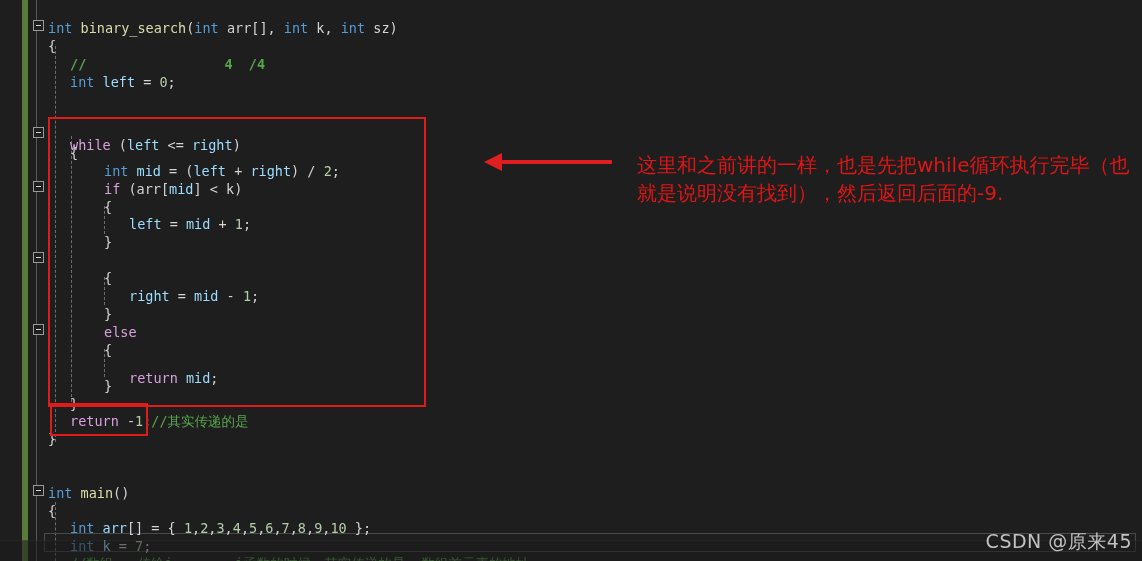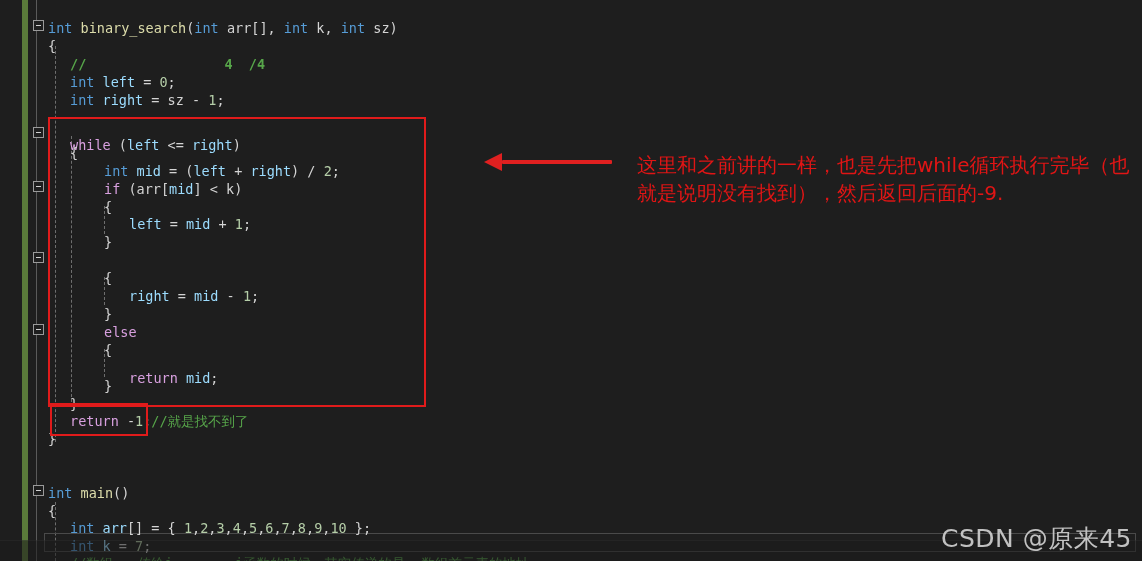--- a/index.html
+++ b/index.html
@@ -121,21 +121,21 @@
     font-weight: 400;
   }
 
   
   .watermark {
     position: absolute;
     right: 10px;
     bottom: 6px;
     color: #cfcfcf;
     font-family: "DejaVu Sans", "Liberation Sans", sans-serif;
-    font-size: 25px;
+    font-size: 19px;
     letter-spacing: 0.5px;
     opacity: 0.92;
   }
   .bottom-fade {
     position: absolute;
     left: 0; bottom: 0;
     width: 1142px; height: 20px;
     background: #1b1b1b;
     border-top: 1px solid #2a2a2a;
     opacity: 0.55;
@@ -169,21 +169,20 @@
   <div class="code-layer">
 
     <div class="ln" style="top:19px;  left:48px;"><span class="kw">int</span> <span class="fn">binary_search</span><span class="punc">(</span><span class="kw">int</span> <span class="pln">arr[],</span> <span class="kw">int</span> <span class="pln">k,</span> <span class="kw">int</span> <span class="pln">sz)</span></div>
 
     <div class="ln" style="top:37px;  left:48px;"><span class="punc">{</span></div>
 
     <div class="ln" style="top:55px;  left:70px;font-weight:bold;"><span class="cmt">//                 4  /4</span></div>
 
     <div class="ln" style="top:73px;  left:70px;"><span class="kw">int</span> <span class="var">left</span> <span class="punc">=</span> <span class="num">0</span><span class="punc">;</span></div>
 
-    <div class="ln" style="top:91px;  left:70px;"><span class="kw">int</span> <span class="var">right</span> <span class="punc">=</span> <span class="pln">sz</span> <span class="punc">-</span> <span class="num">1</span><span class="punc">;</span></div>
 
     <div class="ln" style="top:136px; left:70px;"><span class="ctl">while</span> <span class="punc">(</span><span class="var">left</span> <span class="punc">&lt;=</span> <span class="var">right</span><span class="punc">)</span></div>
 
     <div class="ln" style="top:144px; left:70px;"><span class="punc">{</span></div>
 
     <div class="ln" style="top:162px; left:104px;"><span class="kw">int</span> <span class="var">mid</span> <span class="punc">=</span> <span class="punc">(</span><span class="var">left</span> <span class="punc">+</span> <span class="var">right</span><span class="punc">)</span> <span class="punc">/</span> <span class="num">2</span><span class="punc">;</span></div>
 
     <div class="ln" style="top:180px; left:104px;"><span class="ctl">if</span> <span class="punc">(</span><span class="pln">arr[</span><span class="var">mid</span><span class="pln">]</span> <span class="punc">&lt;</span> <span class="pln">k)</span></div>
 
     <div class="ln" style="top:198px; left:104px;"><span class="punc">{</span></div>
@@ -202,21 +201,21 @@
     <div class="ln" style="top:323px; left:104px;"><span class="ctl">else</span></div>
 
     <div class="ln" style="top:341px; left:104px;"><span class="punc">{</span></div>
 
     <div class="ln" style="top:369px; left:129px;"><span class="ctl">return</span> <span class="var">mid</span><span class="punc">;</span></div>
 
     <div class="ln" style="top:377px; left:104px;"><span class="punc">}</span></div>
 
     <div class="ln" style="top:395px; left:70px;"><span class="punc">}</span></div>
 
-    <div class="ln" style="top:412px; left:70px;"><span class="ctl">return</span> <span class="punc">-</span><span class="num">1</span><span class="punc">;</span><span class="cmt">//就是找不到了</span></div>
+    <div class="ln" style="top:412px; left:70px;"><span class="ctl">return</span> <span class="punc">-</span><span class="num">1</span><span class="punc">;</span><span class="cmt">//其实传递的是</span></div>
 
     <div class="ln" style="top:430px; left:48px;"><span class="punc">}</span></div>
 
     <div class="ln" style="top:484px; left:48px;"><span class="kw">int</span> <span class="fn">main</span><span class="punc">()</span></div>
 
     <div class="ln" style="top:502px; left:48px;"><span class="punc">{</span></div>
 
     <div class="ln" style="top:519px; left:70px;"><span class="kw">int</span> <span class="var">arr</span><span class="pln">[]</span> <span class="punc">=</span> <span class="punc">{</span> <span class="num">1</span><span class="punc">,</span><span class="num">2</span><span class="punc">,</span><span class="num">3</span><span class="punc">,</span><span class="num">4</span><span class="punc">,</span><span class="num">5</span><span class="punc">,</span><span class="num">6</span><span class="punc">,</span><span class="num">7</span><span class="punc">,</span><span class="num">8</span><span class="punc">,</span><span class="num">9</span><span class="punc">,</span><span class="num">10</span> <span class="punc">};</span></div>
 
     <div class="ln" style="top:537px; left:70px;"><span class="kw">int</span> <span class="var">k</span> <span class="punc">=</span> <span class="num">7</span><span class="punc">;</span></div>

